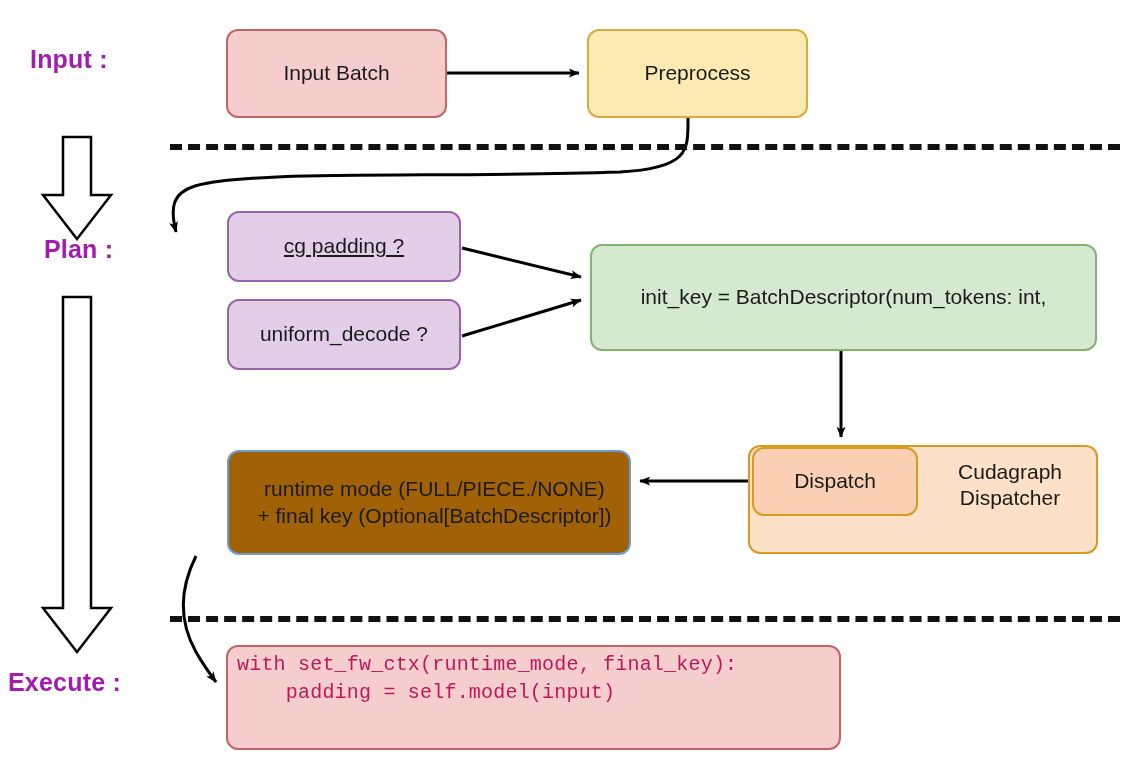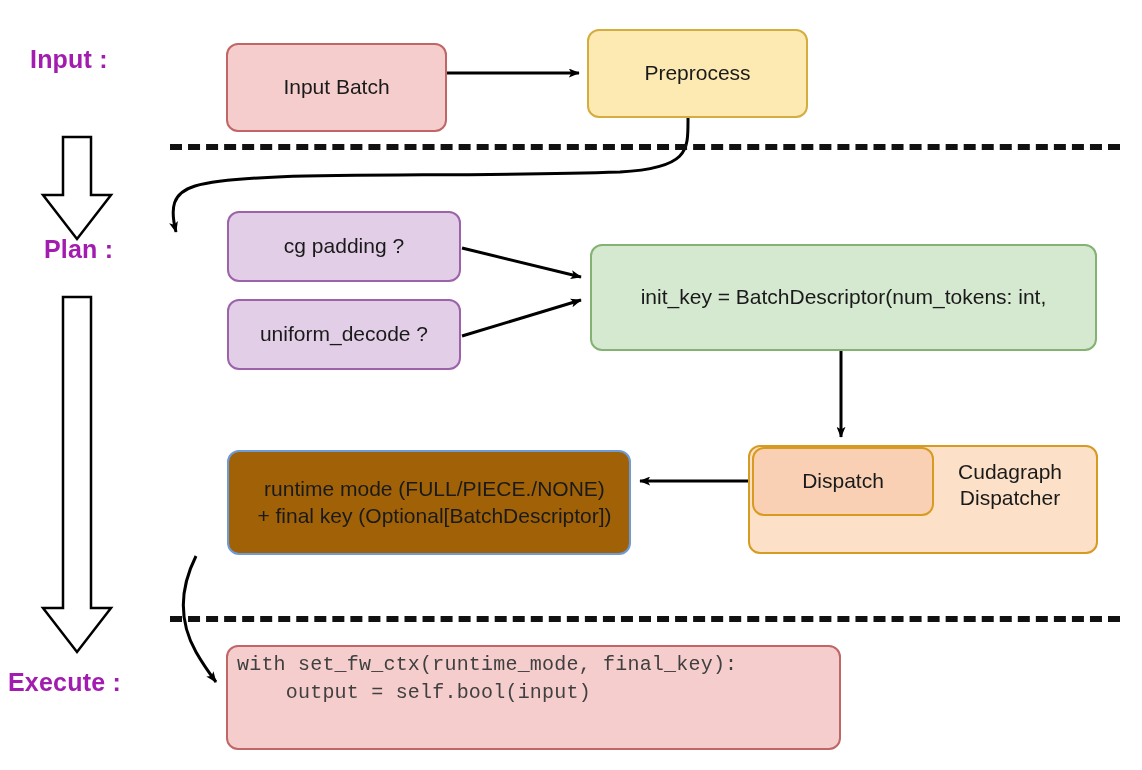--- a/index.html
+++ b/index.html
@@ -42,21 +42,20 @@
     text-align: center;
     font-family: "Liberation Sans", sans-serif;
     font-size: 21px;
     color: #1a1a1a;
     line-height: 1.25;
     padding: 4px 8px;
   }
   .node.red {
     background: #f6cdcd;
     border-color: #c06666;
-    margin-top: 14px;
   }
   .node.yellow {
     background: #fdeab2;
     border-color: #d4ad3e;
   }
   .node.purple {
     background: #e2cfe7;
     border-color: #9c63ab;
   }
   .node.green {
@@ -83,21 +82,21 @@
     padding: 8px 26px 0 0;
     text-align: center;
     font-size: 21px;
     line-height: 1.22;
   }
   .node.code {
     background: #f6cdcd;
     border-color: #c06666;
     font-family: "Liberation Mono", "DejaVu Sans Mono", monospace;
     font-size: 20px;
-    color: #404040;
+    color: #be185d;
     align-items: center;
     justify-content: flex-start;
     text-align: left;
     white-space: pre;
     padding-left: 9px;
     line-height: 1.4;
     letter-spacing: 0.2px;
   }
   .dash-line {
     position: absolute;
@@ -158,38 +157,38 @@
   <div class="dash-line" style="left:170px; top:616px; width:950px;"></div>
 
   <div class="stage-label" style="left:30px; top:45px;">Input :</div>
   <div class="stage-label" style="left:44px; top:235px;">Plan :</div>
   <div class="stage-label" style="left:8px; top:668px;">Execute :</div>
 
   <div class="node red" style="left:226px; top:29px; width:221px; height:89px;">Input Batch</div>
 
   <div class="node yellow" style="left:587px; top:29px; width:221px; height:89px;">Preprocess</div>
 
-  <div class="node purple" style="left:227px; top:211px; width:234px; height:71px;">cg padding ?</div>
+  <div class="node purple" style="left:227px; top:211px; width:234px; height:71px;text-decoration:underline;">cg padding ?</div>
 
   <div class="node purple" style="left:227px; top:299px; width:234px; height:71px;text-align:center;">uniform_decode ?</div>
 
   <div class="node green" style="left:590px; top:244px; width:507px; height:107px; flex-direction:column;">
     <span>init_key = BatchDescriptor(num_tokens: int,</span>
   </div>
 
   <div class="node orange-outer" style="left:748px; top:445px; width:350px; height:109px;">
     <span class="orange-outer-text" style="white-space:pre-line;">Cudagraph
 Dispatcher</span>
   </div>
 
-  <div class="node orange-inner" style="left:752px; top:447px; width:182px; height:69px;">Dispatch</div>
+  <div class="node orange-inner" style="left:752px; top:447px; width:166px; height:69px;">Dispatch</div>
 
   <div class="node blue" style="left:227px; top:450px; width:404px; height:105px; flex-direction:column;">
     <span>runtime mode (FULL/PIECE./NONE)</span>
     <span>+ final key (Optional[BatchDescriptor])</span>
   </div>
 
   <div class="node code" style="left:226px; top:645px; width:615px; height:105px; flex-direction:column; align-items:flex-start;">
     <span>with set_fw_ctx(runtime_mode, final_key):</span>
-    <span>    output = self.bool(input)</span>
+    <span>    padding = self.model(input)</span>
   </div>
 
 </div>
 
 </body></html>

